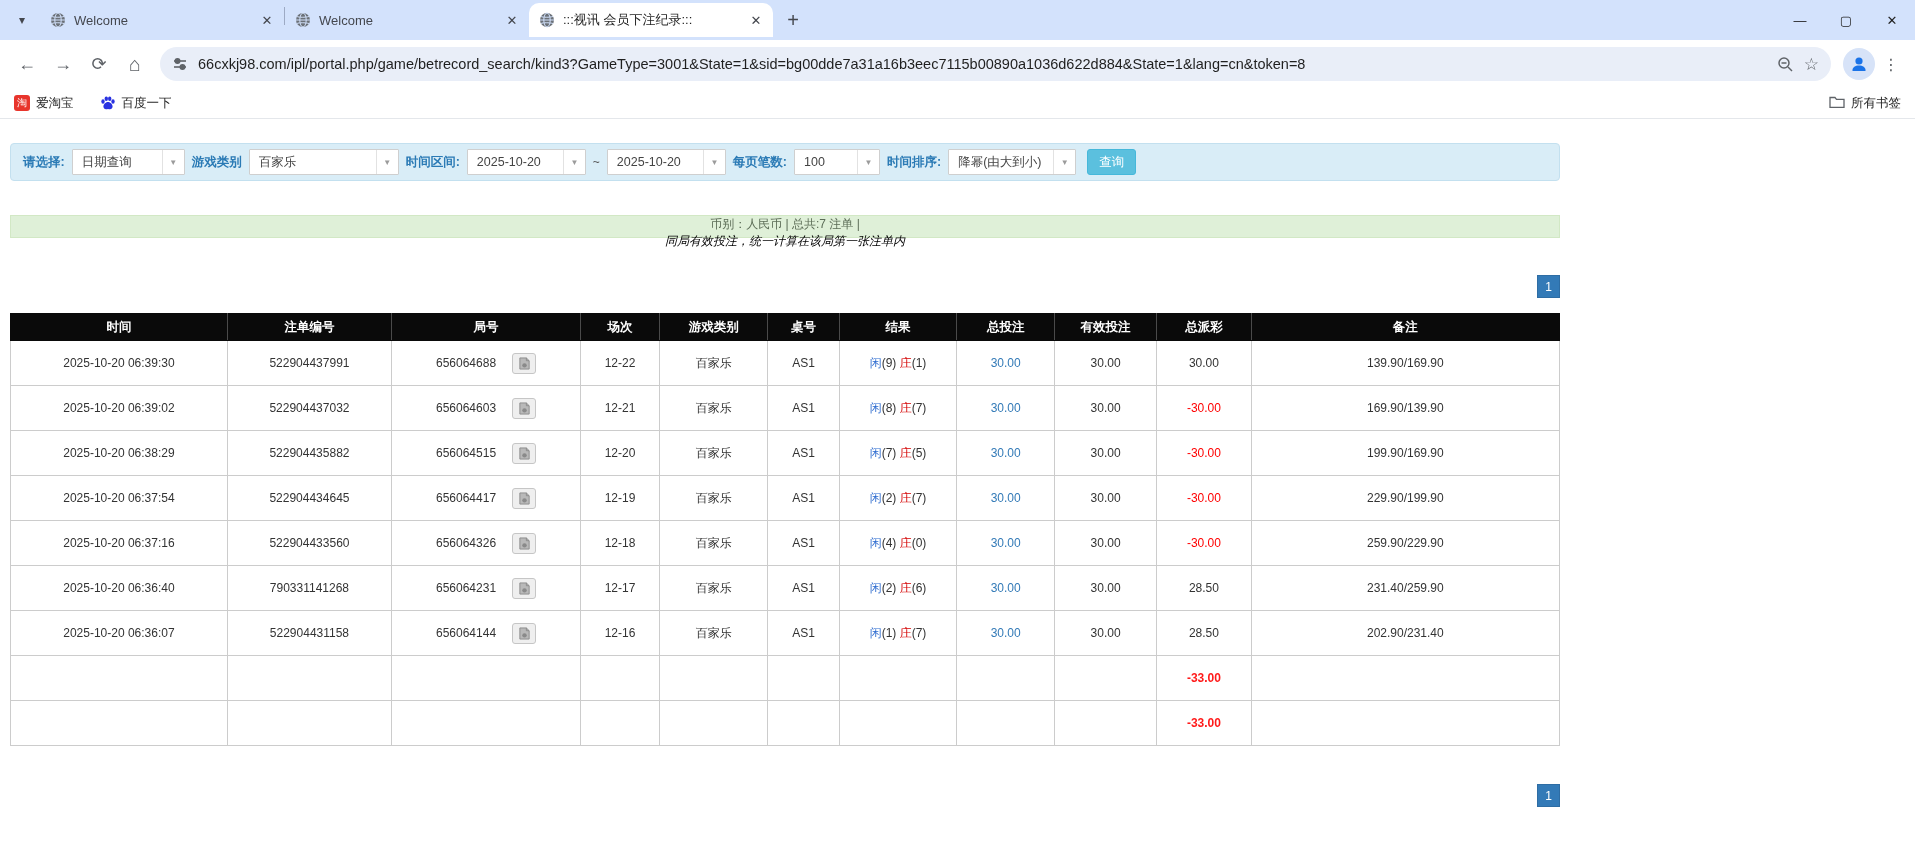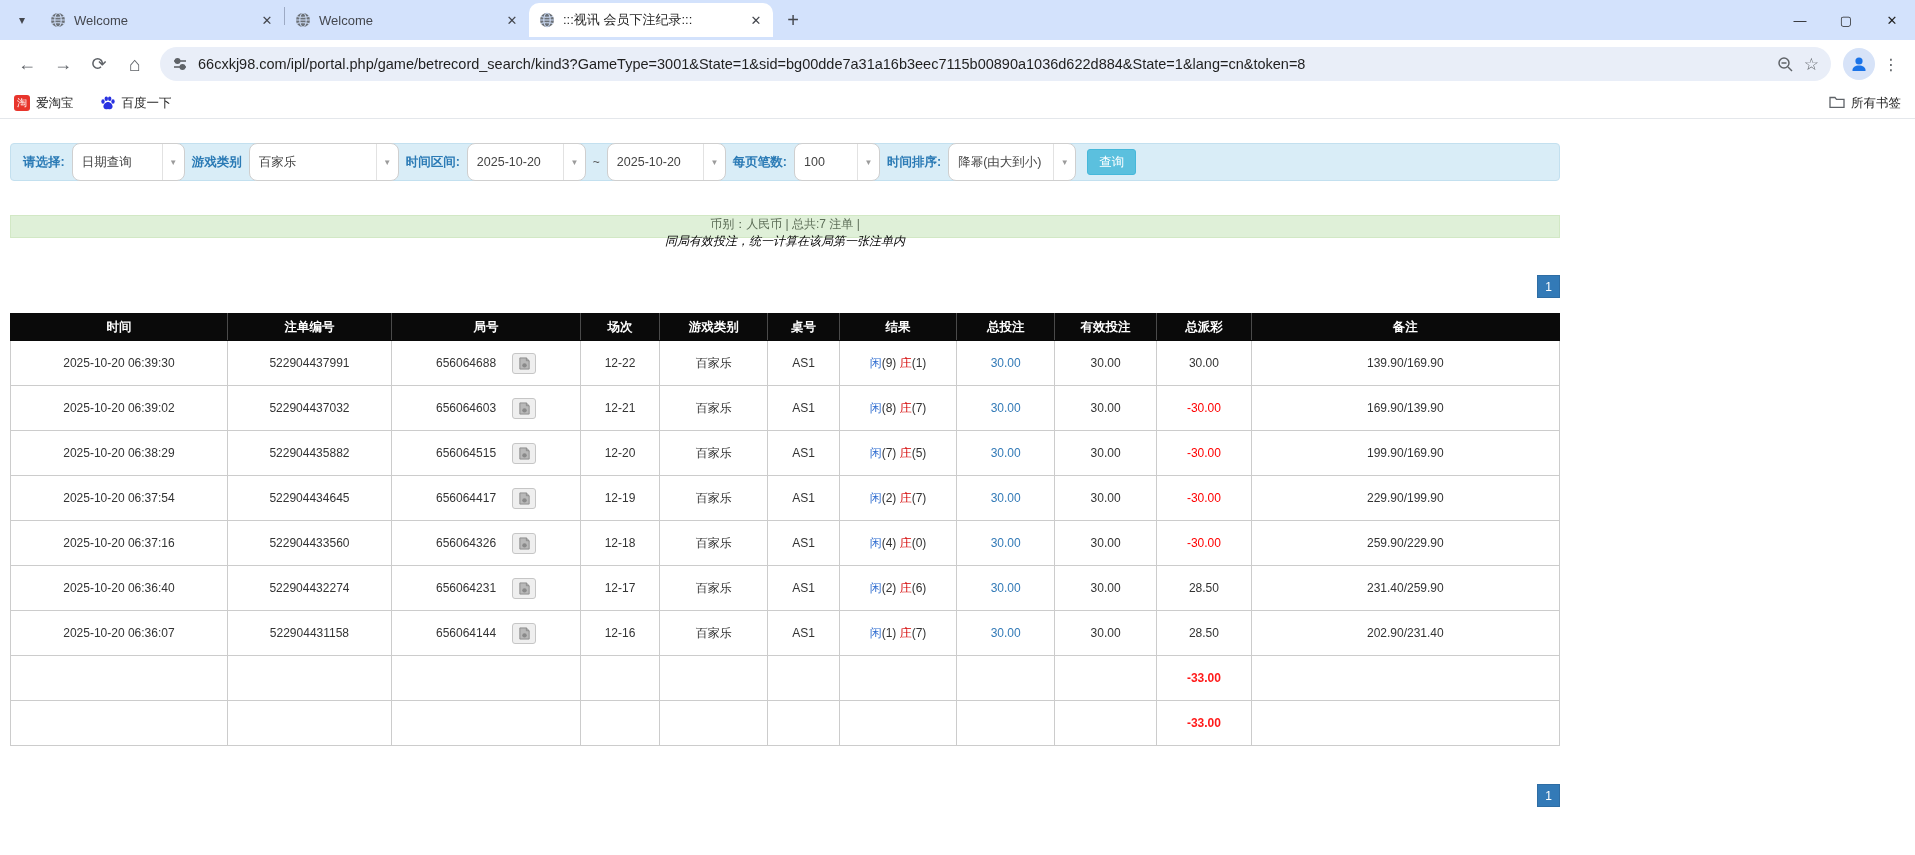--- a/index.html
+++ b/index.html
@@ -44,21 +44,21 @@
   .bookmarks-right { margin-left:auto; display:flex; align-items:center; gap:6px; cursor:pointer; }
 
   
   .page { background:#fff; padding:24px 0 0 0; position:relative; }
   .content { width:1550px; margin-left:10px; }
   .page-title { font-size:17px; font-weight:400; color:#222; margin:0 0 16px 2px; }
 
   .filter-bar { background:#d9edf7; border:1px solid #c3e0ef; border-radius:4px; height:38px;
     display:flex; align-items:center; padding:0 12px; gap:7px; }
   .f-label { color:#2a7ab5; font-weight:bold; font-size:12.5px; white-space:nowrap; }
-  .select { background:#fff; border:1px solid #cfcfcf; border-radius:8px; height:38px;
+  .select { background:#fff; border:1px solid #cfcfcf; border-radius:1px; height:26px;
     display:flex; align-items:stretch; font-size:12.5px; color:#444; cursor:pointer; }
   .select .sel-txt { display:flex; align-items:center; padding:0 9px; flex:1; white-space:nowrap; }
   .select .sel-arrow { width:22px; border-left:1px solid #e2e2e2; display:flex; align-items:center;
     justify-content:center; color:#9b9b9b; font-size:8px; }
   .w-select1 { width:113px; } .w-select2 { width:150px; } .w-date { width:119px; }
   .w-size { width:86px; } .w-sort { width:128px; }
   .tilde { color:#555; font-size:12px; }
   .btn-search { background:#5bc0de; border:1px solid #46b8da; border-radius:3px; color:#fff;
     font-size:12.5px; height:26px; padding:0 11px; margin-left:4px; display:flex; align-items:center; cursor:pointer; }
 
@@ -396,21 +396,21 @@
             <td>百家乐</td>
             <td>AS1</td>
             <td><span class="res-p">闲</span><span class="res-n">(4)</span> <span class="res-b">庄</span><span class="res-n">(0)</span></td>
             <td class="link-cell">30.00</td>
             <td>30.00</td>
             <td class="neg">-30.00</td>
             <td>259.90/229.90</td>
           </tr>
           <tr>
             <td>2025-10-20 06:36:40</td>
-            <td>522904432274</td>
+            <td>790331141268</td>
             <td>
               <span class="round-cell">
                 <span>656064231</span>
                 <span class="round-btn">
                   <svg width="13" height="13" viewBox="0 0 14 14">
                     <path d="M2 1h7l3 3v9H2z" fill="#b9b9b9" stroke="#8a8a8a" stroke-width="1"></path>
                     <path d="M9 1v3h3" fill="none" stroke="#8a8a8a" stroke-width="1"></path>
                     <circle cx="7" cy="9" r="2.4" fill="#8a8a8a"></circle>
                   </svg>
                 </span>

